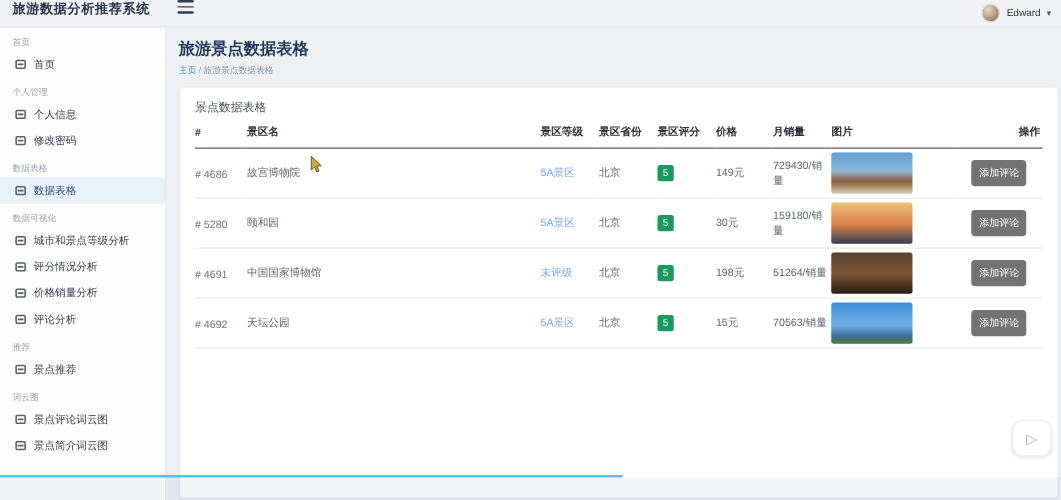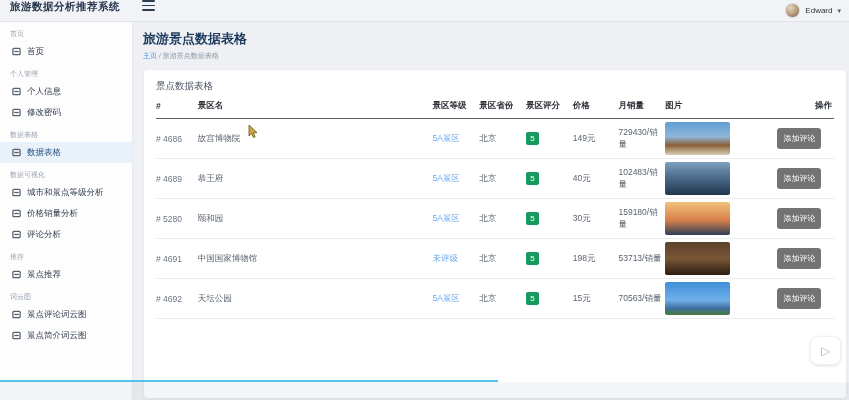--- a/index.html
+++ b/index.html
@@ -115,20 +115,27 @@
   </div>
 <div class="side-section-label">数据可视化</div>
   <div class="side-item">
     <svg class="side-icon" viewBox="0 0 10 10">
       <rect x="1" y="1.5" width="8" height="7" rx="1"></rect>
       <line x1="2.5" y1="5" x2="7.5" y2="5"></line>
     </svg>
     <span>城市和景点等级分析</span>
   </div>
 
+  <div class="side-item">
+    <svg class="side-icon" viewBox="0 0 10 10">
+      <rect x="1" y="1.5" width="8" height="7" rx="1"></rect>
+      <line x1="2.5" y1="5" x2="7.5" y2="5"></line>
+    </svg>
+    <span>评分情况分析</span>
+  </div>
 
   <div class="side-item">
     <svg class="side-icon" viewBox="0 0 10 10">
       <rect x="1" y="1.5" width="8" height="7" rx="1"></rect>
       <line x1="2.5" y1="5" x2="7.5" y2="5"></line>
     </svg>
     <span>价格销量分析</span>
   </div>
 
   <div class="side-item">
@@ -209,33 +216,20 @@
     <td><span>149元</span></td>
     <td><span>729430/销量</span></td>
     <td>
                   <div class="thumb" style="background: linear-gradient(rgb(95, 159, 212), rgb(143, 182, 216) 45%, rgb(138, 95, 54) 70%, rgb(216, 205, 180));"></div>
                 </td>
     <td class="center"><button class="btn">添加评论</button></td>
   </tr>
 
 
 
-  <tr>
-    <td><span class="row-id"># 4689</span></td>
-    <td><span>恭王府</span></td>
-    <td><span class="level-link">5A景区</span></td>
-    <td><span>北京</span></td>
-    <td><span class="badge">5</span></td>
-    <td><span>40元</span></td>
-    <td><span>102483/销量</span></td>
-    <td>
-                  <div class="thumb" style="background: linear-gradient(rgb(127, 159, 192), rgb(74, 104, 136) 50%, rgb(34, 54, 78));"></div>
-                </td>
-    <td class="center"><button class="btn">添加评论</button></td>
-  </tr>
 
   <tr>
     <td><span class="row-id"># 5280</span></td>
     <td><span>颐和园</span></td>
     <td><span class="level-link">5A景区</span></td>
     <td><span>北京</span></td>
     <td><span class="badge">5</span></td>
     <td><span>30元</span></td>
     <td><span>159180/销量</span></td>
     <td>
@@ -244,21 +238,21 @@
     <td class="center"><button class="btn">添加评论</button></td>
   </tr>
 
   <tr>
     <td><span class="row-id"># 4691</span></td>
     <td><span>中国国家博物馆</span></td>
     <td><span class="level-link">未评级</span></td>
     <td><span>北京</span></td>
     <td><span class="badge">5</span></td>
     <td><span>198元</span></td>
-    <td><span>53713/销量</span></td>
+    <td><span>51264/销量</span></td>
     <td>
                   <div class="thumb" style="background: linear-gradient(rgb(90, 66, 44), rgb(122, 86, 54) 50%, rgb(42, 29, 18));"></div>
                 </td>
     <td class="center"><button class="btn">添加评论</button></td>
   </tr>
 
   <tr>
     <td><span class="row-id"># 4692</span></td>
     <td><span>天坛公园</span></td>
     <td><span class="level-link">5A景区</span></td>

